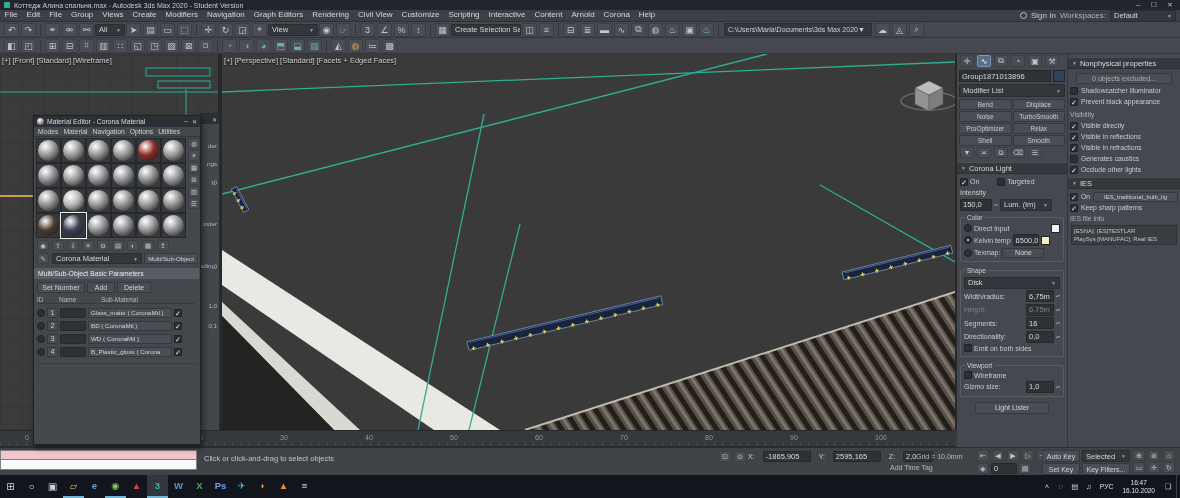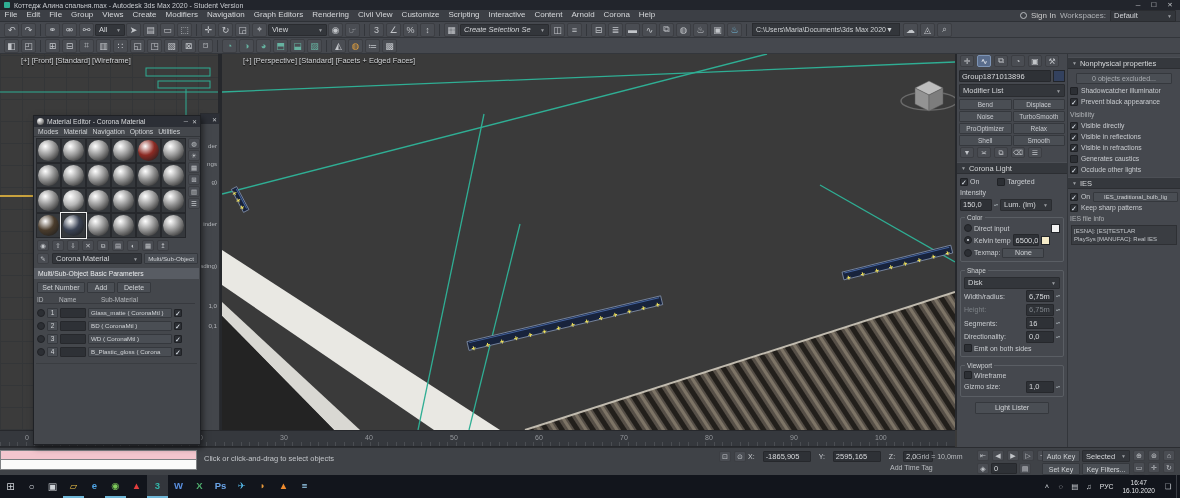--- a/index.html
+++ b/index.html
@@ -27,21 +27,21 @@
   #tb1{top:22px} #tb2{top:38px}
   .ic{width:15px;height:14px;display:inline-flex;align-items:center;justify-content:center;font-size:9px;color:#c2c5c9;background:#4a4d53;border:1px solid #3c3e43;border-radius:2px;margin:0 1px;flex:none;overflow:hidden}
   .ic.act{background:#5a6d8c;border-color:#7d94b5;color:#fff}
   .tsep{width:1px;height:12px;background:#33363b;margin:0 3px;flex:none}
   .pathf{display:inline-flex;align-items:center;height:13px;background:#33363b;border:1px solid #2a2c30;color:#cfd2d5;font-size:7px;padding:0 3px;margin:0 2px;white-space:nowrap;overflow:hidden}
   
   .vp-left{left:0;top:54px;width:218px;height:376px;background-color:#3b3b3b;background-image:repeating-linear-gradient(90deg,#343638 0 1px,transparent 1px 22px),repeating-linear-gradient(0deg,#343638 0 1px,transparent 1px 22px);overflow:hidden}
   .vp-persp{left:222px;top:54px;width:733px;height:376px;background:#3a3a3a;overflow:hidden}
   .split1{left:218px;top:54px;width:4px;height:376px;background:#26282c}
   .split2{left:955px;top:54px;width:2px;height:376px;background:#26282c}
-  .vplabel{position:absolute;left:21px;top:2px;font-size:7.5px;color:#d2d4d7;text-shadow:0 1px 1px #000;white-space:nowrap;z-index:3}
+  .vplabel{position:absolute;left:2px;top:2px;font-size:7.5px;color:#d2d4d7;text-shadow:0 1px 1px #000;white-space:nowrap;z-index:3}
   
   .cmd{left:957px;top:54px;width:223px;height:393px;background:#45484e;display:flex}
   .col1{width:111px;height:100%;padding:1px 2px;border-right:1px solid #33363b;display:flex;flex-direction:column}
   .col2{width:112px;height:100%;padding:1px 2px;display:flex;flex-direction:column}
   .cmdtabs{display:flex;gap:1px;margin-bottom:2px}
   .cmdtabs .ic{width:14px;height:12px;font-size:8px}
   .fld{background:#2e3136;border:1px solid #26282c;color:#d8dadd;font-size:7.5px;height:12px;display:inline-flex;align-items:center;padding:0 2px;border-radius:1px;white-space:nowrap;overflow:hidden}
   .namefld{display:flex;gap:2px;margin:1px 0}
   .namefld .fld{flex:1}
   .swatch{width:12px;height:12px;background:#33415e;border:1px solid #22252a;flex:none}
@@ -189,34 +189,34 @@
       </span>
       <span class="ic">➤</span>
       <span class="ic">▤</span>
       <span class="ic">▭</span>
       <span class="ic">⬚</span>
       <span class="tsep"></span>
       <span class="ic">✛</span>
       <span class="ic">↻</span>
       <span class="ic">◲</span>
       <span class="ic">⌖</span>
-      <span class="dd" style="width: 59px; text-align: right;">
+      <span class="dd" style="width: 50px; text-align: right;">
         <span>View</span>
         <span class="arr">▼</span>
       </span>
       <span class="ic">◉</span>
       <span class="ic">☞</span>
       <span class="tsep"></span>
       <span class="ic">3</span>
       <span class="ic">∠</span>
       <span class="ic">%</span>
       <span class="ic">↕</span>
       <span class="tsep"></span>
       <span class="ic">▦</span>
-      <span class="dd" style="width: 89px; font-style: italic;">
+      <span class="dd" style="width: 70px;">
         <span>Create Selection Se</span>
         <span class="arr">▼</span>
       </span>
       <span class="ic">◫</span>
       <span class="ic">≡</span>
       <span class="tsep"></span>
       <span class="ic">⊟</span>
       <span class="ic">≣</span>
       <span class="ic">▬</span>
       <span class="ic">∿</span>

